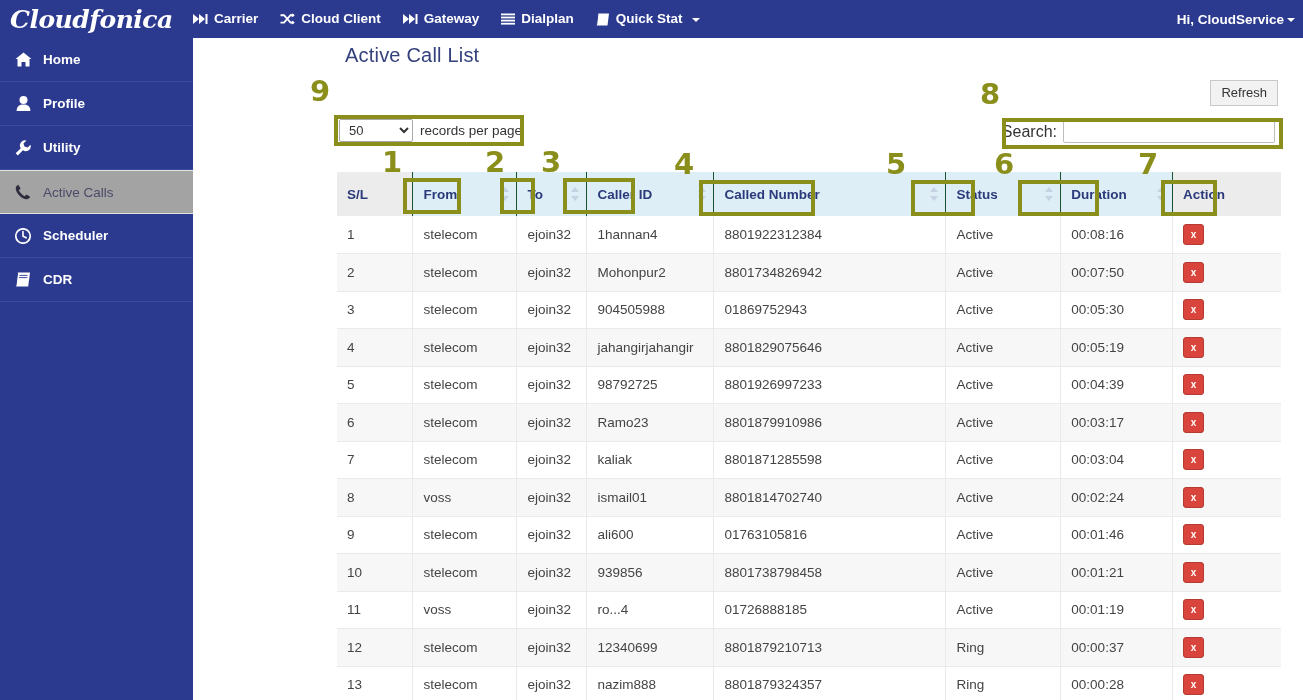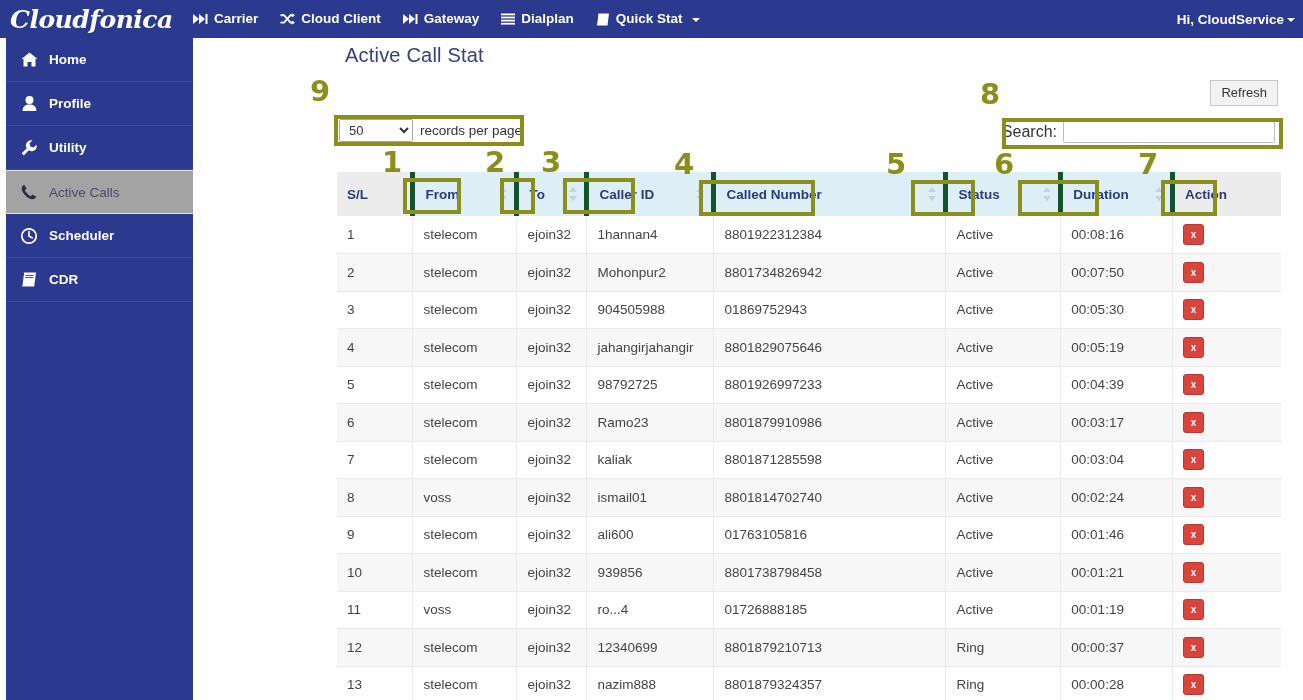--- a/index.html
+++ b/index.html
@@ -53,21 +53,21 @@
   }
   .nav-right {
     position: absolute; right: 8px; top: 0;
     height: 38px; display: flex; align-items: center;
     color: #ffffff; font-size: 13.5px; font-weight: bold;
     white-space: nowrap; cursor: pointer;
   }
 
   
   .sidebar {
-    position: absolute; top: 38px; left: 6px;
+    position: absolute; top: 38px; left: 0;
     width: 193px; height: 662px;
     background: #2b3a8f;
   }
   .side-item {
     height: 44px;
     display: flex; align-items: center;
     padding-left: 14px;
     color: #ffffff;
     font-size: 13.5px;
     font-weight: bold;
@@ -157,21 +157,21 @@
     font-size: 13.5px;
     color: #333333;
   }
   table.calls thead th {
     background: #ddeef6;
     height: 44px;
     font-weight: bold;
     color: #2a3a7a;
     text-align: left;
     padding: 0 10px;
-    border-right: 5px solid #14532d;
+    border-right: 1px solid #14532d;
     position: relative;
     vertical-align: middle;
     cursor: pointer;
     white-space: nowrap;
   }
   table.calls thead th.sl {
     background: #ececec;
     color: #2a3a7a;
     cursor: default;
   }
@@ -381,21 +381,21 @@
             <path d="M4.4 3.4 L12.6 3.4" stroke="#2b3a8f" stroke-width="0.9"></path>
             <path d="M4.1 5.6 L12.3 5.6" stroke="#2b3a8f" stroke-width="0.9"></path>
           </svg>
       </span>
       <span>CDR</span>
     </div>
   </div>
 
   <div class="content">
 
-    <div class="page-title">Active Call Stat</div>
+    <div class="page-title">Active Call List</div>
 
     <button class="refresh-btn">Refresh</button>
 
     <div class="records-wrap">
       <select class="rec-select" id="rec-select"><option value="10">10</option><option value="25">25</option><option value="50" selected="">50</option><option value="100">100</option></select>
       <span class="rec-label">records per page</span>
     </div>
 
     <div class="search-wrap">
       <span class="search-label">Search:</span>

